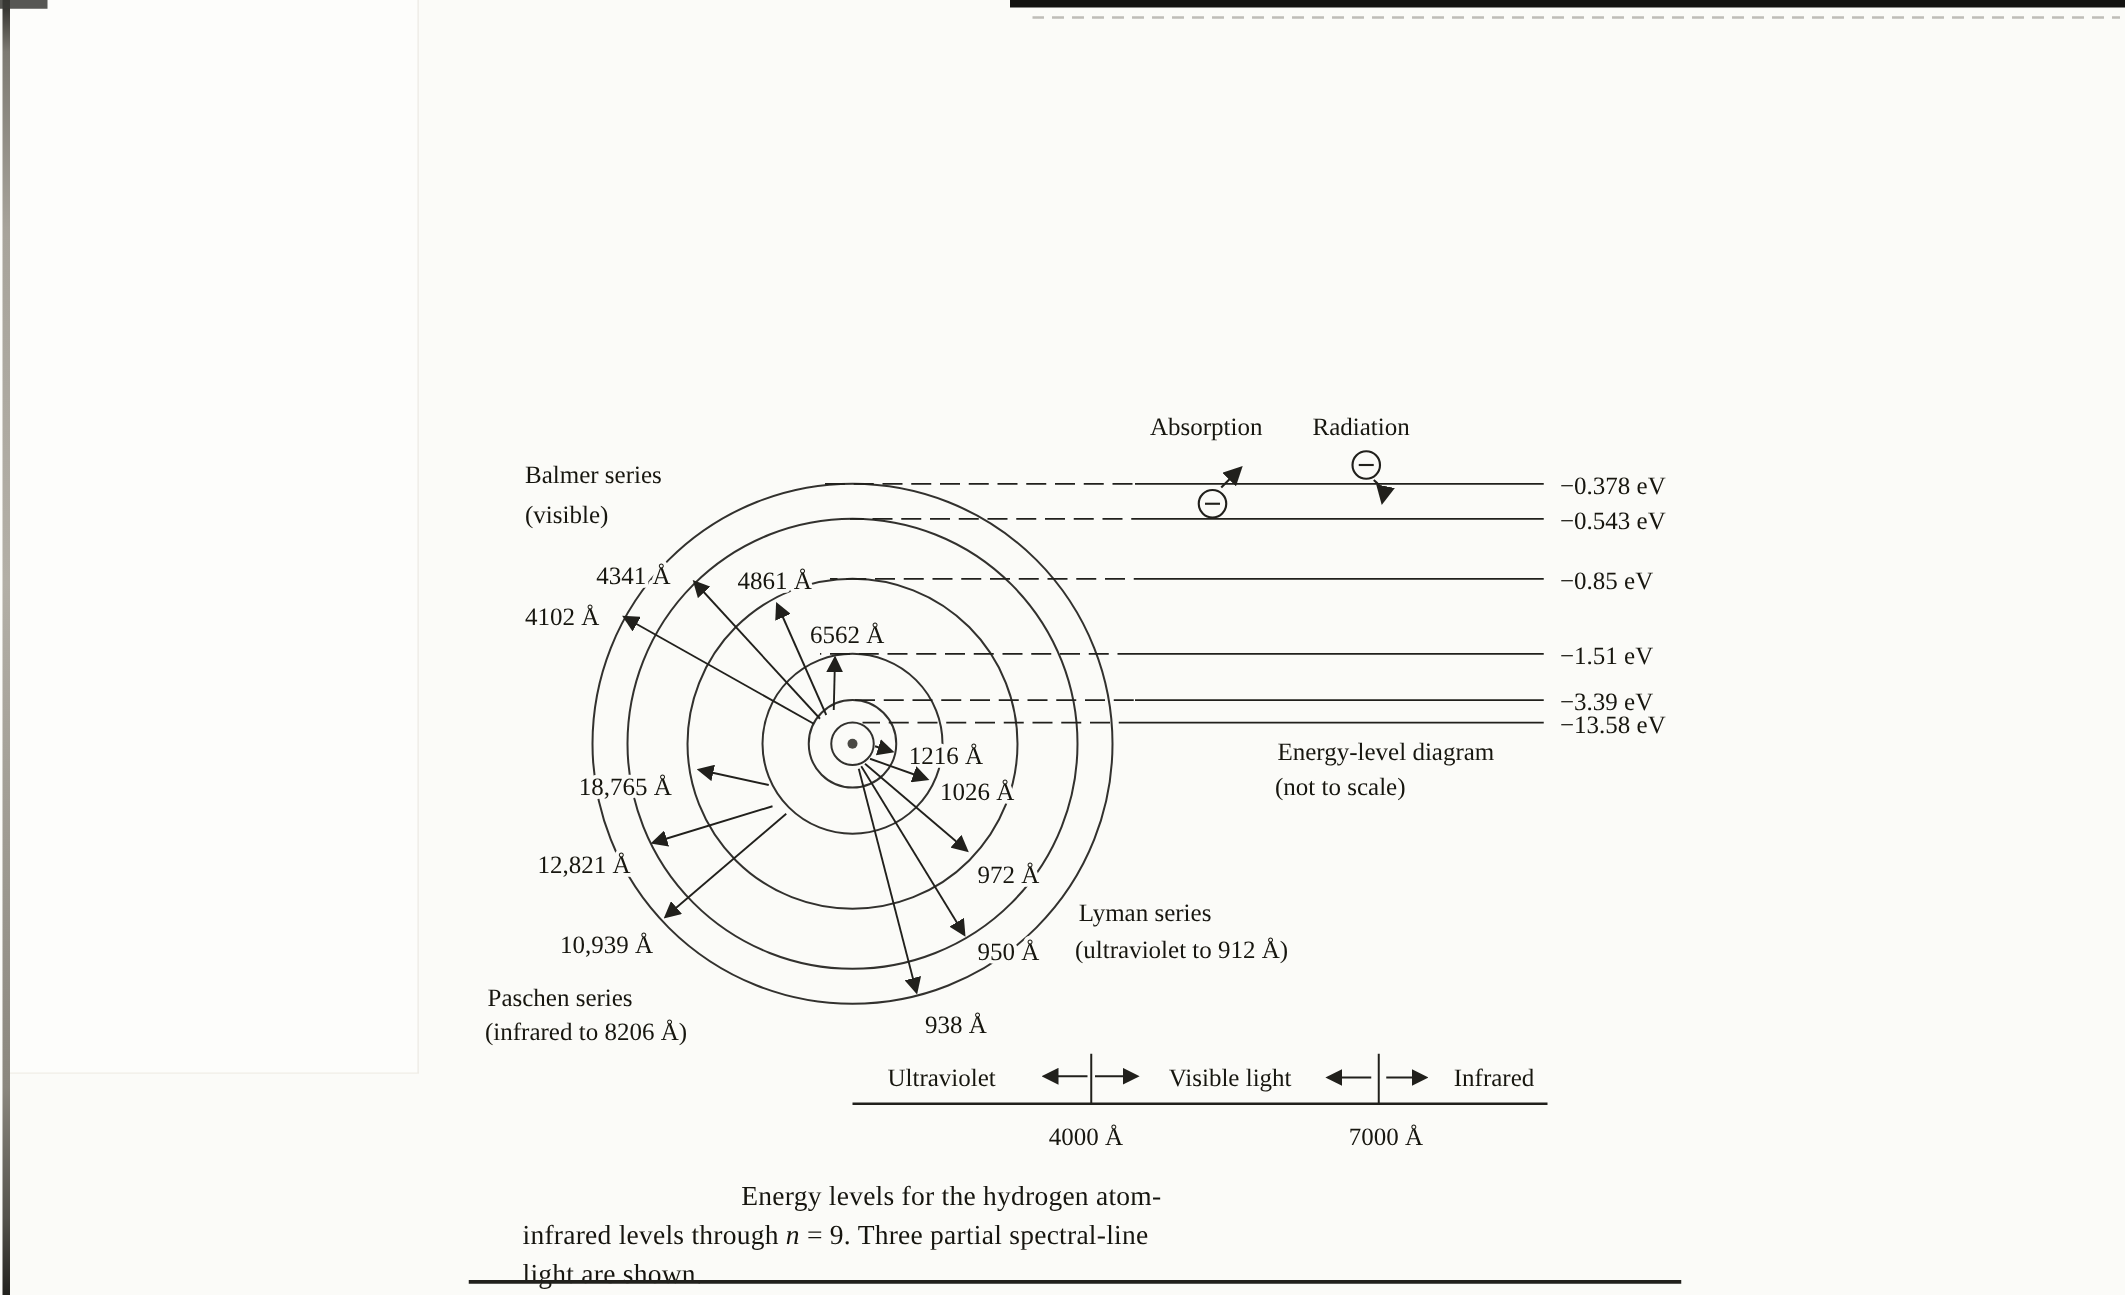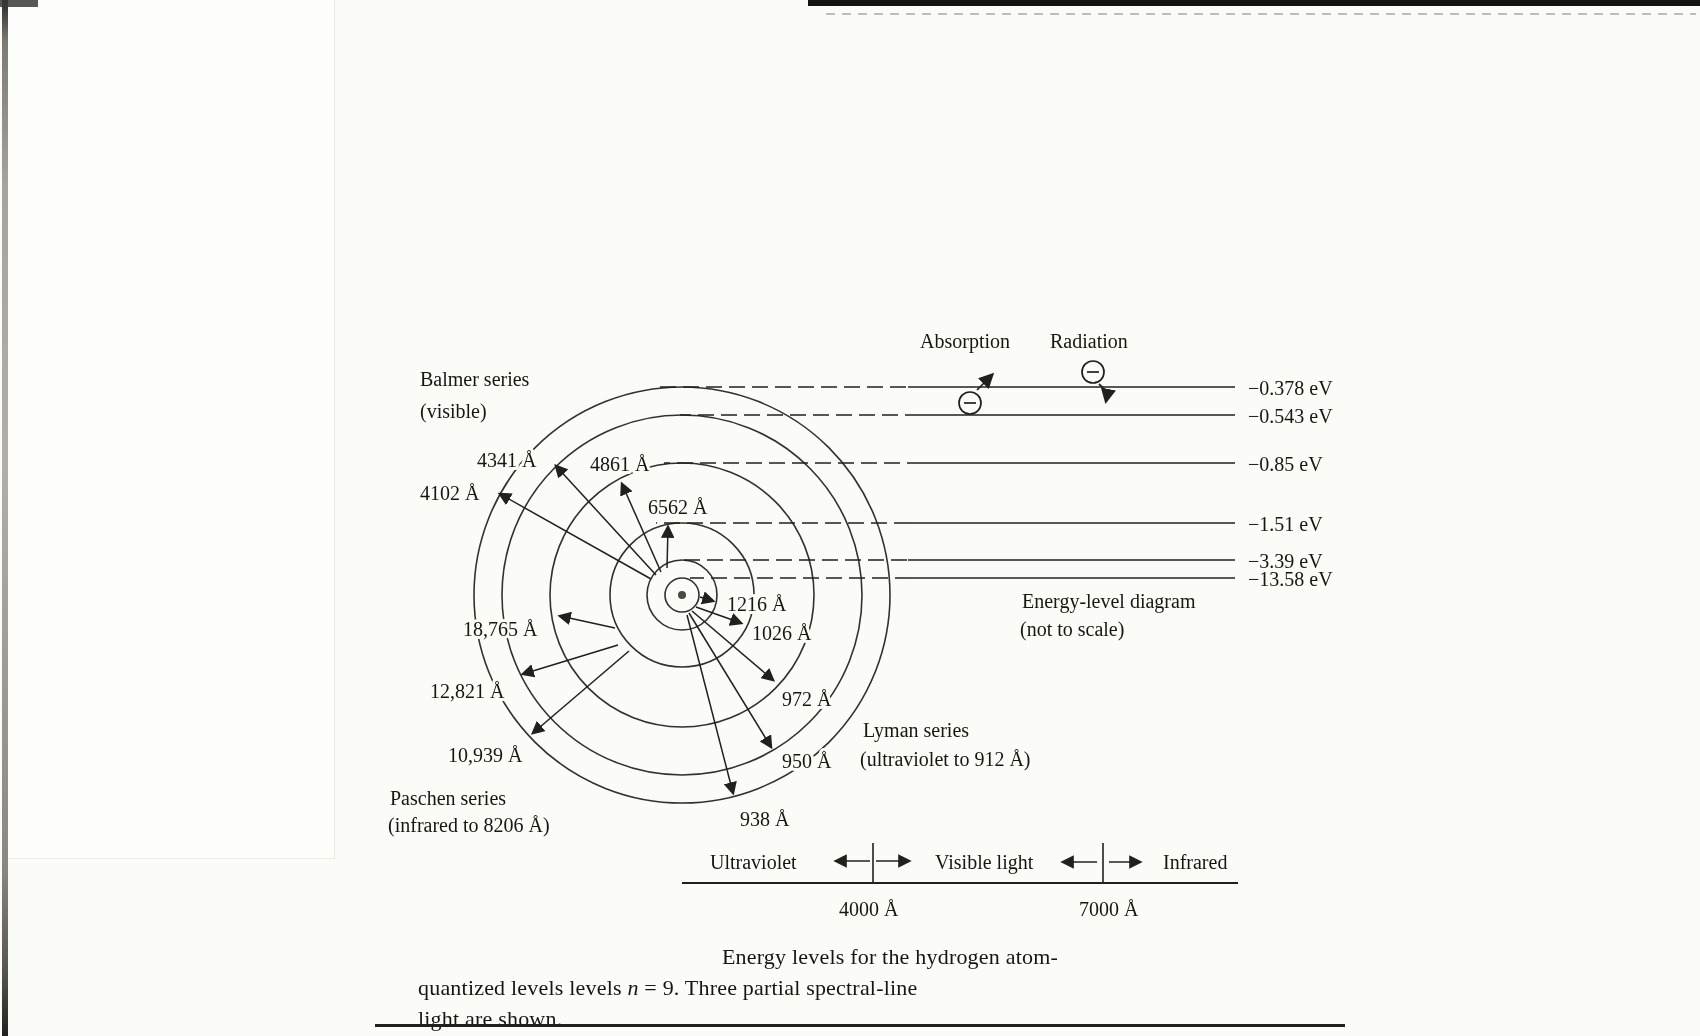--- a/index.html
+++ b/index.html
@@ -26,21 +26,21 @@
   }
   #overlay-sheet{
     position:absolute;left:8px;top:0;width:326px;height:858px;
     background:#fdfdfb;border-right:1px solid #eceae3;border-bottom:1px solid #efede6;
   }
   #fig{position:absolute;left:0;top:0;}
   #figure-caption{
     position:absolute;left:418px;top:941px;width:640px;
     font-size:22px;line-height:31px;color:#16150f;letter-spacing:.2px;
   }
-  #figure-caption .indent{padding-left:175px;text-align:right;}
+  #figure-caption .indent{padding-left:175px;}
   #figure-caption i{font-style:italic;}
   #caption-rule{
     position:absolute;left:375px;top:1024px;width:970px;height:3px;background:#21201c;
   }
   text{
     font-family:"Liberation Serif","DejaVu Serif",serif;
     fill:#17160f;
     paint-order:stroke;stroke:#fbfbf8;stroke-width:6px;stroke-linejoin:round;
   }
   .lbl{font-size:20px;}
@@ -152,16 +152,16 @@
       <text x="710" y="869" class="lbl">Ultraviolet</text>
       <text x="935" y="869" class="lbl">Visible light</text>
       <text x="1163" y="869" class="lbl">Infrared</text>
       <text x="839" y="916" class="lbl">4000 Å</text>
       <text x="1079" y="916" class="lbl">7000 Å</text>
     </g>
   </svg>
 
 <div id="figure-caption">
   <div class="indent">Energy levels for the hydrogen atom-</div>
-  <div><span>quantized levels levels </span><i>n</i><span> = 9. Three partial spectral-line</span></div>
+  <div><span>infrared levels through </span><i>n</i><span> = 9. Three partial spectral-line</span></div>
   <div>light are shown.</div>
 </div>
 <div id="caption-rule"></div>
 
 </body></html>

